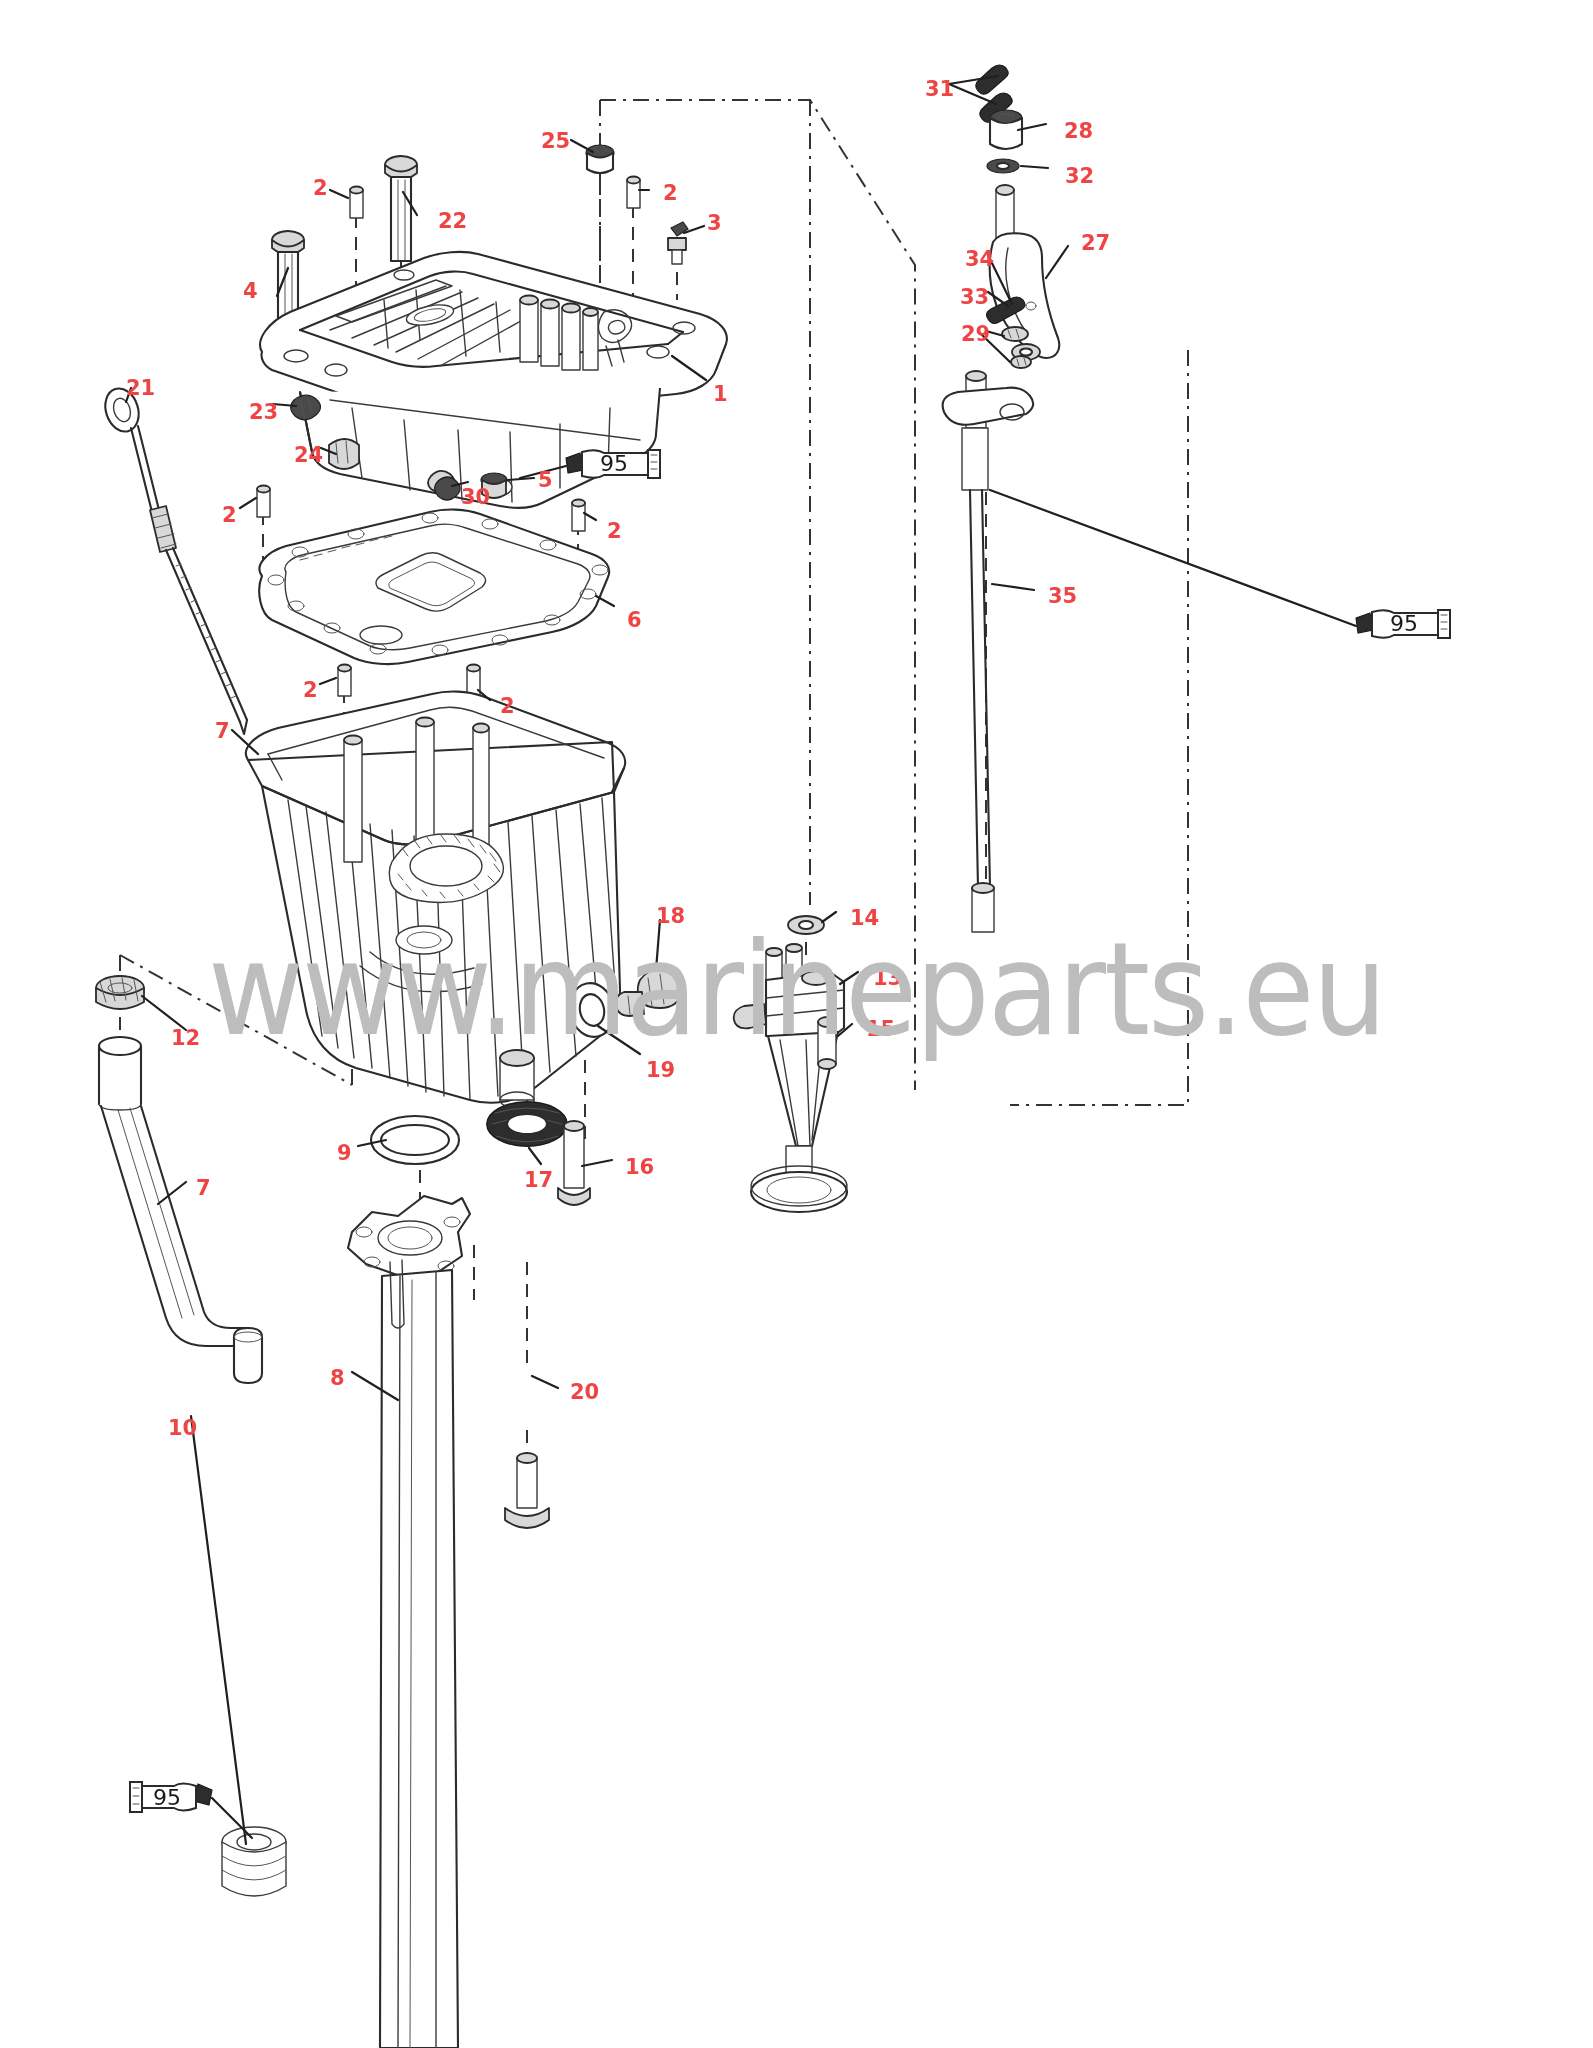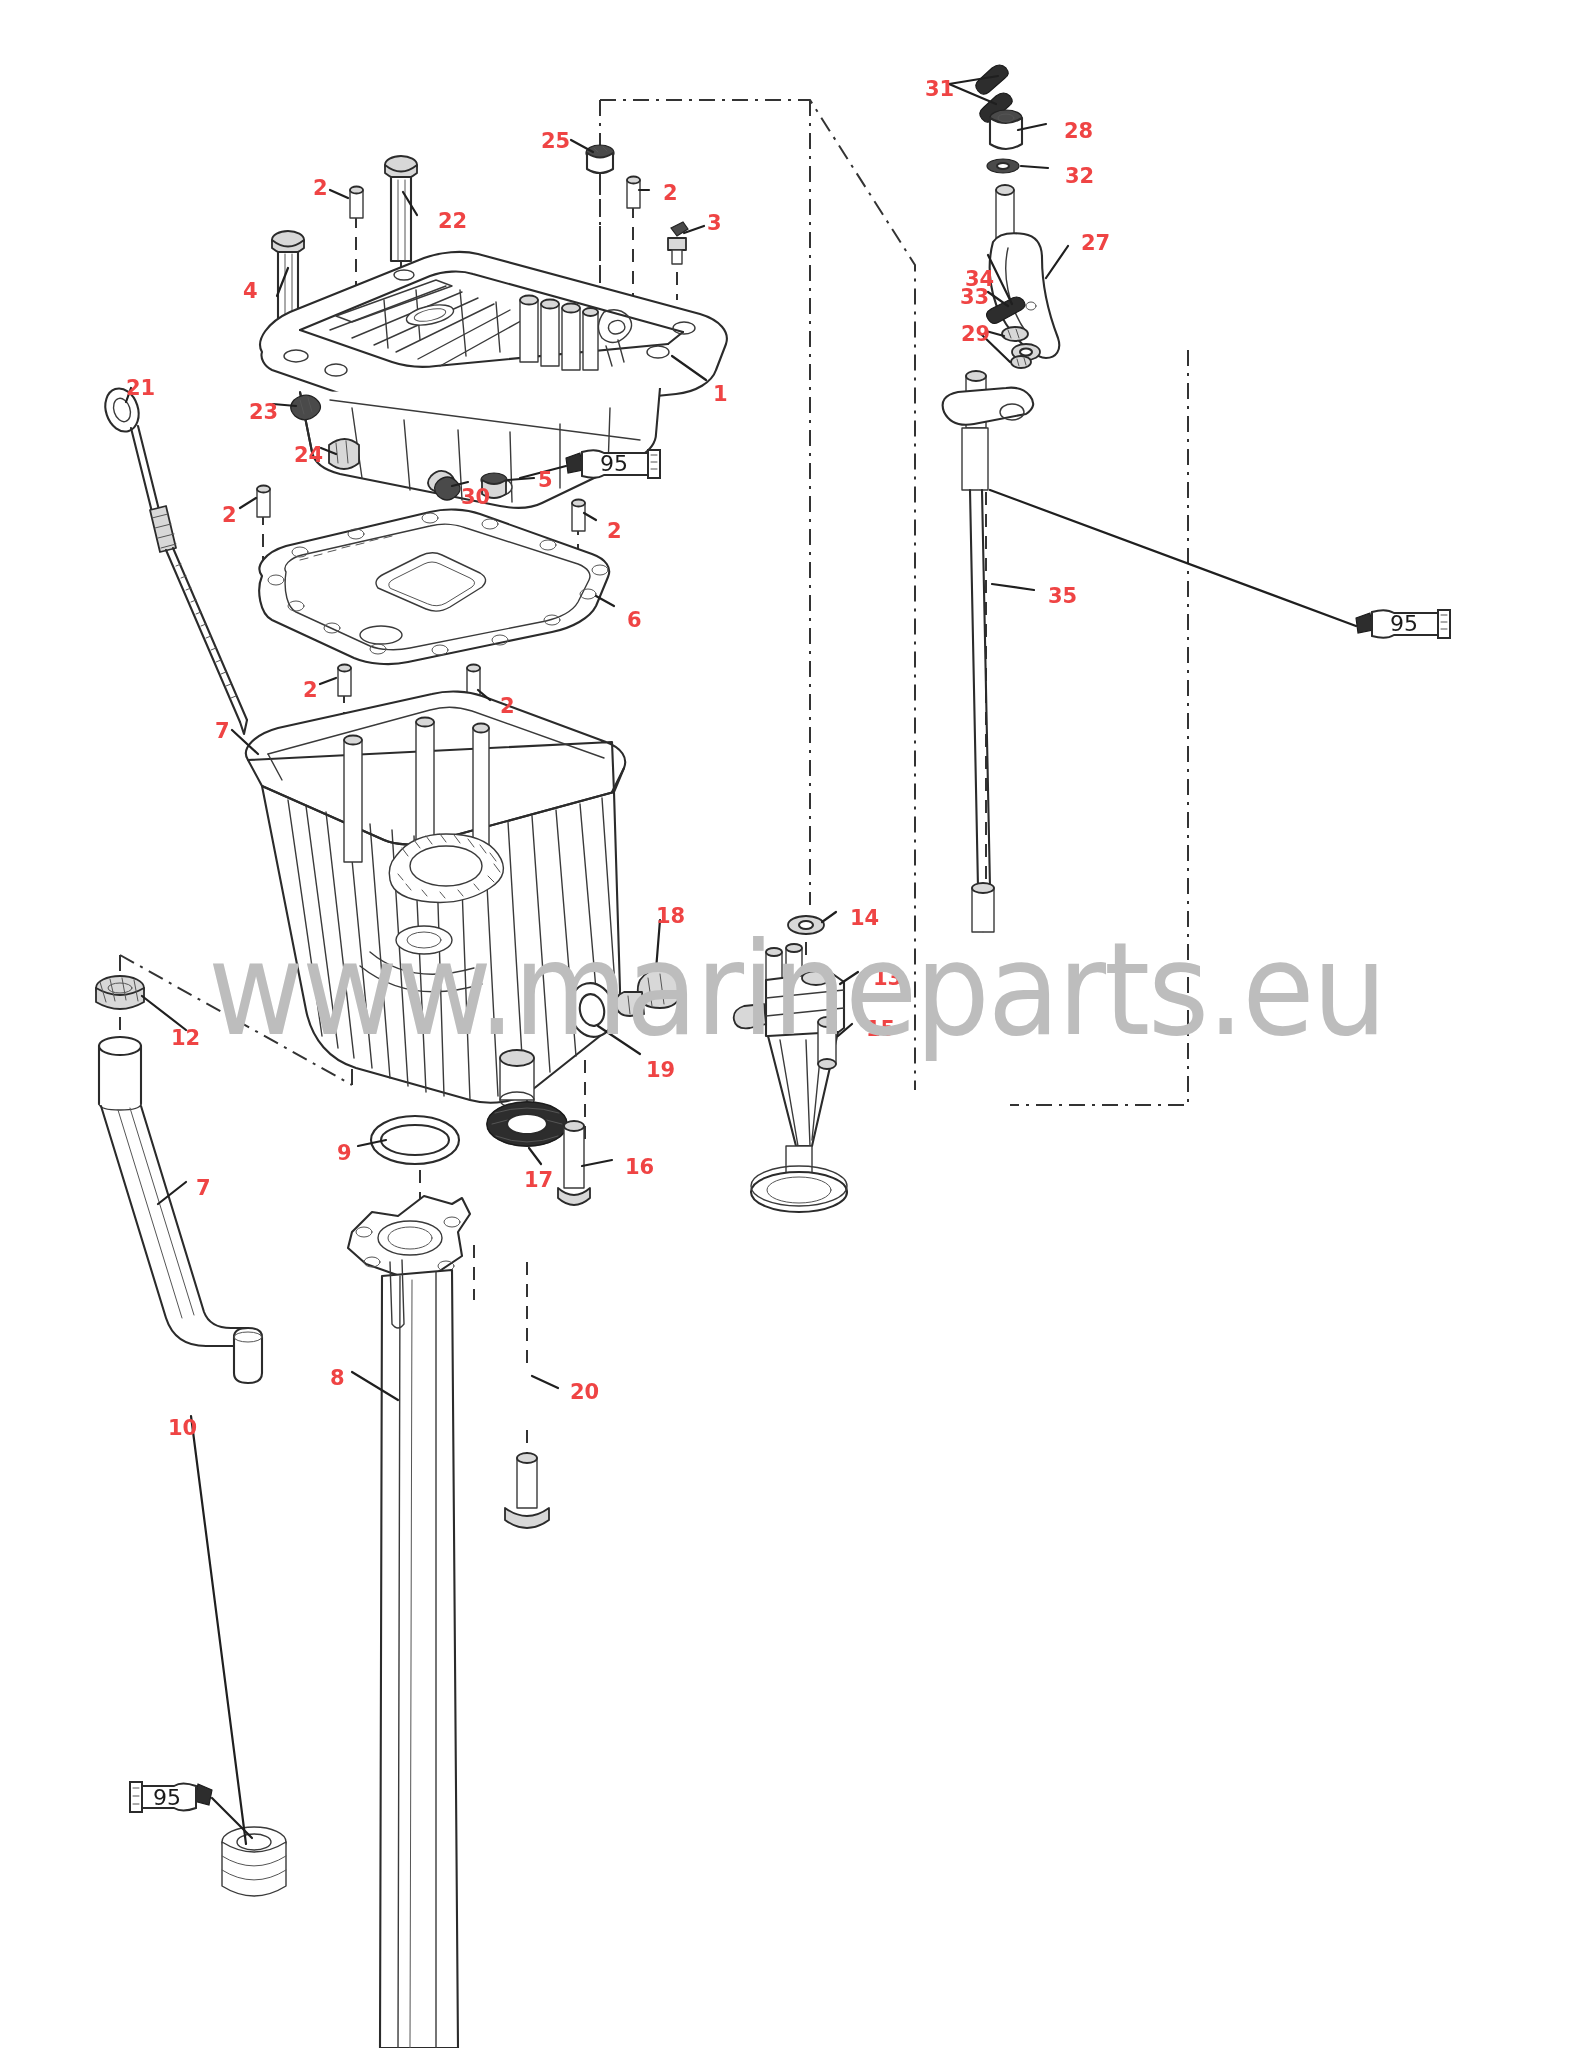--- a/index.html
+++ b/index.html
@@ -634,18 +634,18 @@
       <div class="callout" style="left: 294px; top: 445px;">24</div>
       <div class="callout" style="left: 541px; top: 131px;">25</div>
       <div class="callout" style="left: 1048px; top: 586px;">35</div>
       <div class="callout" style="left: 1081px; top: 233px;">27</div>
       <div class="callout" style="left: 1064px; top: 121px;">28</div>
       <div class="callout" style="left: 961px; top: 324px;">29</div>
       <div class="callout" style="left: 461px; top: 487px;">30</div>
       <div class="callout" style="left: 925px; top: 79px;">31</div>
       <div class="callout" style="left: 1065px; top: 166px;">32</div>
       <div class="callout" style="left: 960px; top: 287px;">33</div>
-      <div class="callout" style="left: 965px; top: 249px; margin-top: 20px;">34</div>
+      <div class="callout" style="left: 965px; top: 249px;">34</div>
     </div>
 
   <div class="watermark">www.marineparts.eu</div>
 
 </div>
 
 </body></html>

